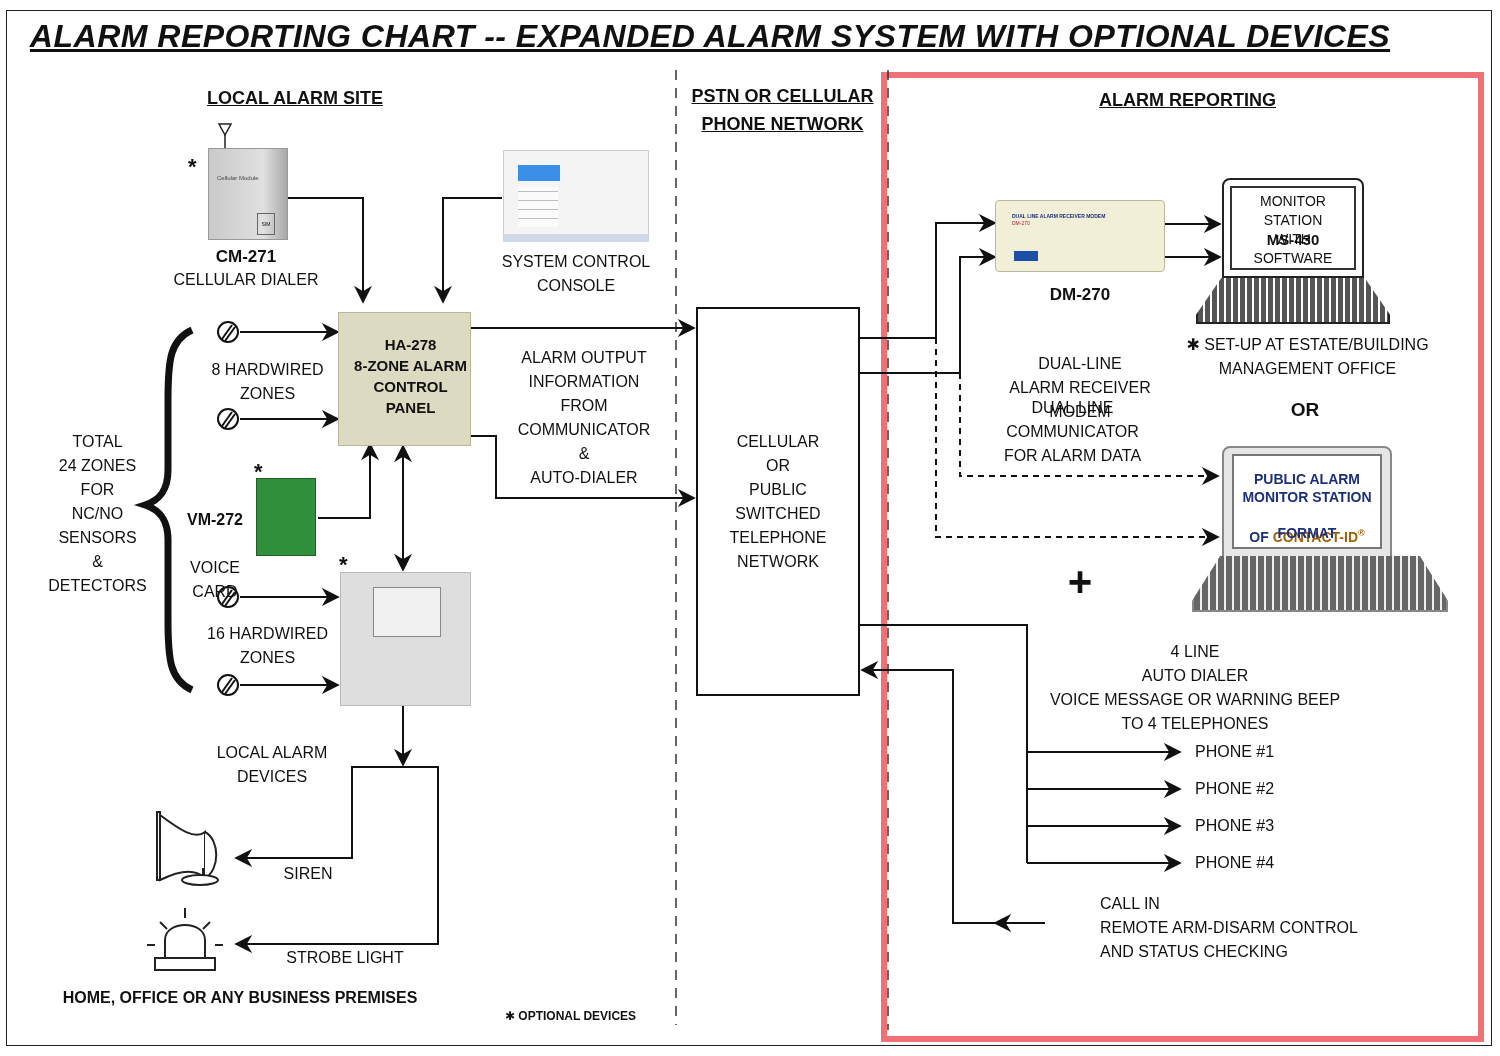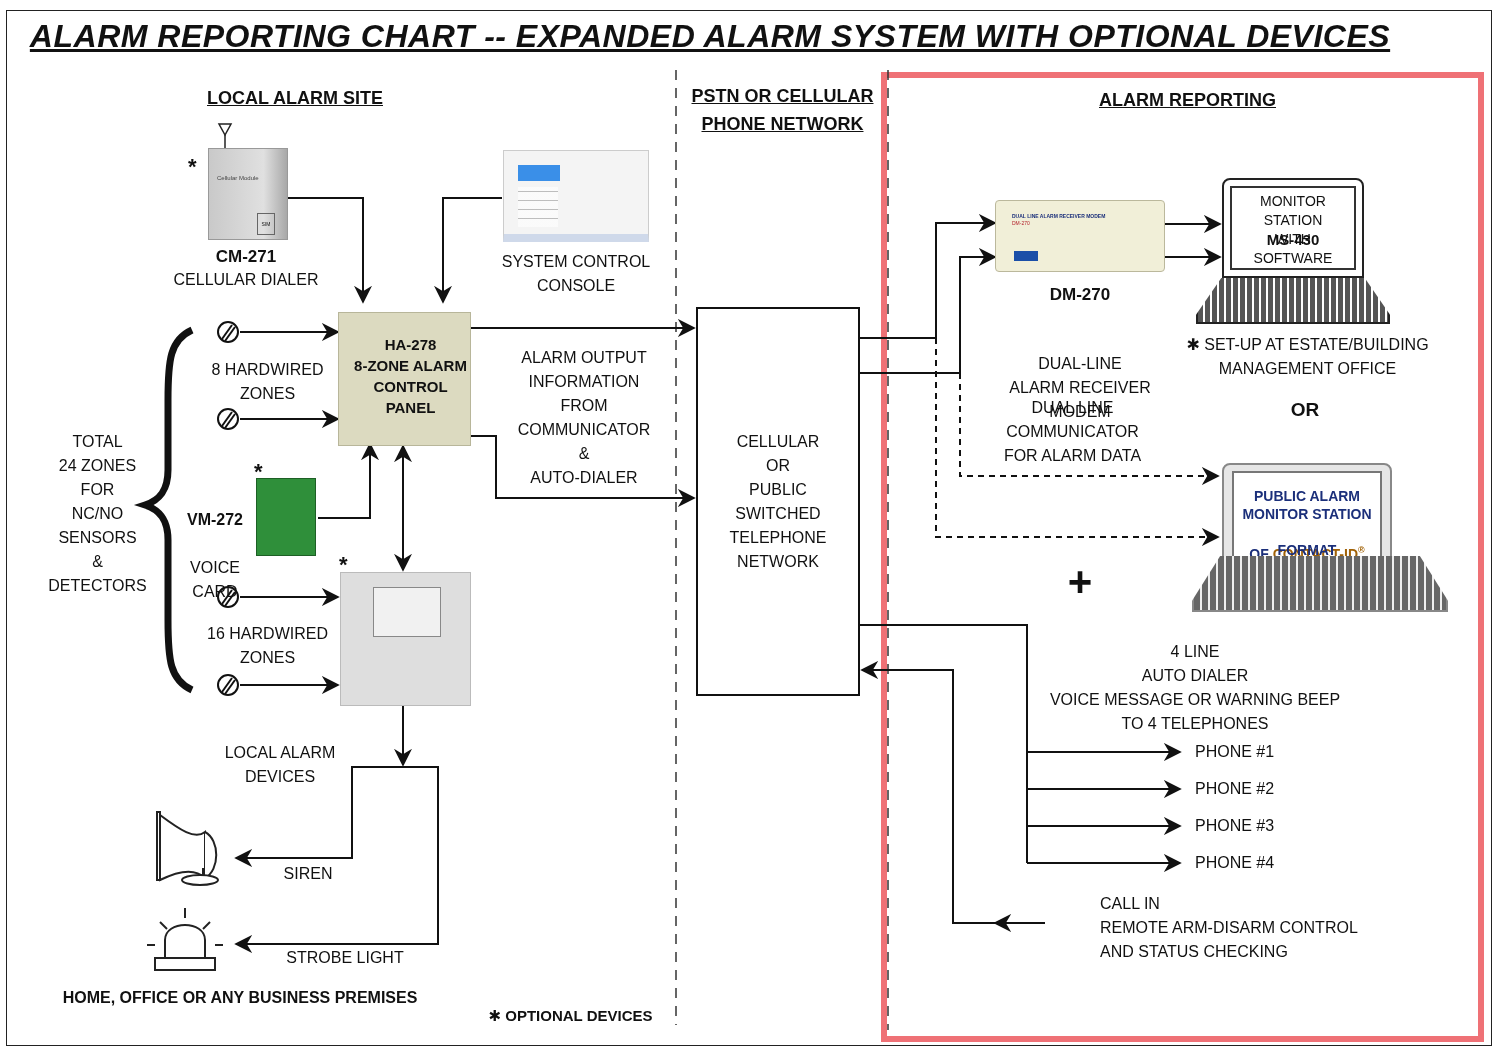--- a/index.html
+++ b/index.html
@@ -176,26 +176,26 @@
 <div class="t" style="left:195px;top:622px;width:145px;">16 HARDWIRED
 ZONES</div>
 
 <div class="t" style="left:500px;top:346px;width:168px;">ALARM OUTPUT
 INFORMATION
 FROM
 COMMUNICATOR
 &amp;
 AUTO-DIALER</div>
 
-<div class="t" style="left:210px;top:741px;width:140px;">LOCAL ALARM
+<div class="t" style="left:202px;top:741px;width:140px;">LOCAL ALARM
 DEVICES</div>
 <div class="t" style="left:268px;top:862px;width:80px;">SIREN</div>
 <div class="t" style="left:270px;top:946px;width:150px;">STROBE LIGHT</div>
 <div class="t b" style="left:40px;top:986px;width:400px;font-size:16px;">HOME, OFFICE OR ANY BUSINESS PREMISES</div>
-<div class="t b" style="left:478px;top:1004px;width:185px;font-size:15px;">✱ OPTIONAL DEVICES</div>
+<div class="t b" style="left:478px;top:1004px;width:185px;font-size:12px;">✱ OPTIONAL DEVICES</div>
 
 <div class="t" style="left:697px;top:430px;width:162px;">CELLULAR
 OR
 PUBLIC
 SWITCHED
 TELEPHONE
 NETWORK</div>
 
 <div class="device" style="left:995px;top:200px;width:170px;height:72px;background:#f1efd8;border:1px solid #bbb89c;border-radius:4px;">
   <div style="position:absolute;left:16px;top:12px;font-size:5px;font-weight:bold;color:#1b2f7a;">DUAL LINE ALARM RECEIVER MODEM</div>
@@ -216,21 +216,21 @@
   </div>
 </div>
 <div class="device" style="left:1196px;top:278px;width:194px;height:46px;border:2px solid #222;border-top:none;clip-path:polygon(13% 0,87% 0,100% 80%,100% 100%,0 100%,0 80%);background:repeating-linear-gradient(90deg,#555 0 5px,#fff 5px 7px);"></div>
 <div class="t" style="left:1180px;top:333px;width:255px;">✱ SET-UP AT ESTATE/BUILDING
 MANAGEMENT OFFICE</div>
 <div class="t b" style="left:1280px;top:398px;width:50px;font-size:19px;">OR</div>
 <div class="t" style="left:990px;top:396px;width:165px;">DUAL LINE
 COMMUNICATOR
 FOR ALARM DATA</div>
 
-<div class="device" style="left:1222px;top:446px;width:170px;height:142px;border:2px solid #888;border-radius:8px 8px 0 0;background:#e6e6e6;margin-top:17px;">
+<div class="device" style="left:1222px;top:446px;width:170px;height:142px;border:2px solid #888;border-radius:8px 8px 0 0;background:#e6e6e6;">
   <div class="laptop-screen" style="left:8px;top:6px;width:150px;height:95px;border-color:#777;">
     <div class="t b blue" style="left:0;top:14px;width:146px;font-size:14px;line-height:18px;">PUBLIC ALARM
 MONITOR STATION</div>
     <div class="t b blue" style="left:0;top:50px;width:146px;font-size:14px;line-height:18px;">
       <span>OF </span><span class="red">CONTACT-ID</span><sup class="red" style="font-size:9px;">®</sup>
     </div>
     <div class="t b blue" style="left:0;top:68px;width:146px;font-size:14px;line-height:18px;">FORMAT</div>
   </div>
 </div>
 <div class="device" style="left:1192px;top:556px;width:256px;height:56px;border:2px solid #888;border-top:none;clip-path:polygon(11% 0,89% 0,100% 80%,100% 100%,0 100%,0 80%);background:repeating-linear-gradient(90deg,#666 0 6px,#eee 6px 8px);"></div>

